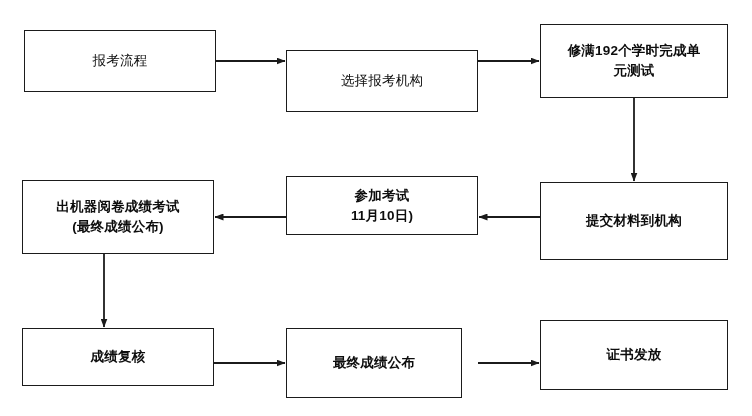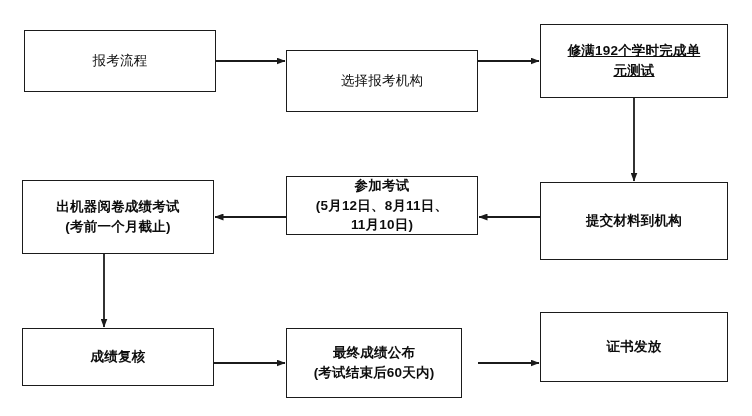--- a/index.html
+++ b/index.html
@@ -72,39 +72,37 @@
       <line x1="214" y1="363" x2="285" y2="363"></line>
       <line x1="478" y1="363" x2="539" y2="363"></line>
     </g>
   </svg>
 <div class="node" style="left: 24px; top: 30px; width: 192px; height: 62px;">
       <span class="line">报考流程</span>
     </div>
     <div class="node" style="left: 286px; top: 30px; width: 192px; height: 62px; margin-top: 20px;">
       <span class="line">选择报考机构</span>
     </div>
-    <div class="node bold" style="left: 540px; top: 24px; width: 188px; height: 74px; text-decoration: underline;">
+    <div class="node bold" style="left: 540px; top: 24px; width: 188px; height: 74px;">
       <span class="line">修满192个学时完成单</span>
       <span class="line sub">元测试</span>
     </div>
     <div class="node bold" style="left: 540px; top: 182px; width: 188px; height: 78px;">
       <span class="line">提交材料到机构</span>
     </div>
     <div class="node bold" style="left: 286px; top: 176px; width: 192px; height: 59px;">
       <span class="line">参加考试</span>
-      <span class="line sub">(5月12日、8月11日、</span>
       <span class="line sub">11月10日)</span>
     </div>
     <div class="node bold" style="left: 22px; top: 180px; width: 192px; height: 74px;">
       <span class="line">出机器阅卷成绩考试</span>
-      <span class="line sub">(考前一个月截止)</span>
+      <span class="line sub">(最终成绩公布)</span>
     </div>
     <div class="node bold" style="left: 22px; top: 328px; width: 192px; height: 58px; text-align: center;">
       <span class="line">成绩复核</span>
     </div>
     <div class="node bold" style="left: 286px; top: 328px; width: 176px; height: 70px;">
       <span class="line">最终成绩公布</span>
-      <span class="line sub">(考试结束后60天内)</span>
     </div>
-    <div class="node bold" style="left: 540px; top: 312px; width: 188px; height: 70px;">
+    <div class="node bold" style="left: 540px; top: 320px; width: 188px; height: 70px;">
       <span class="line">证书发放</span>
     </div>
   </div>
 
 </body></html>

